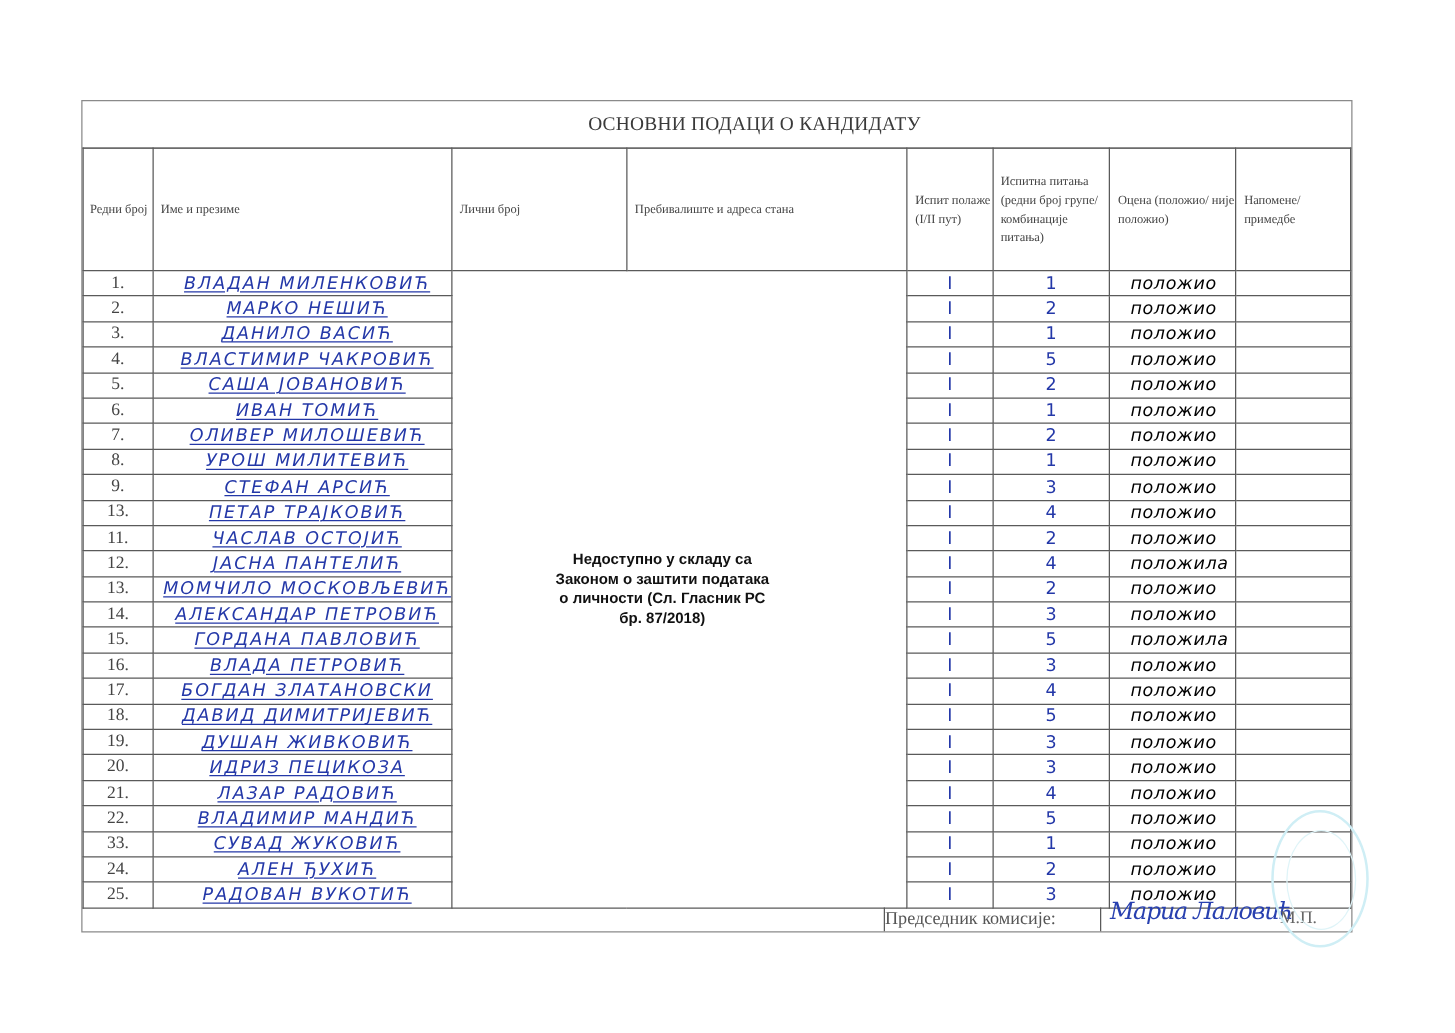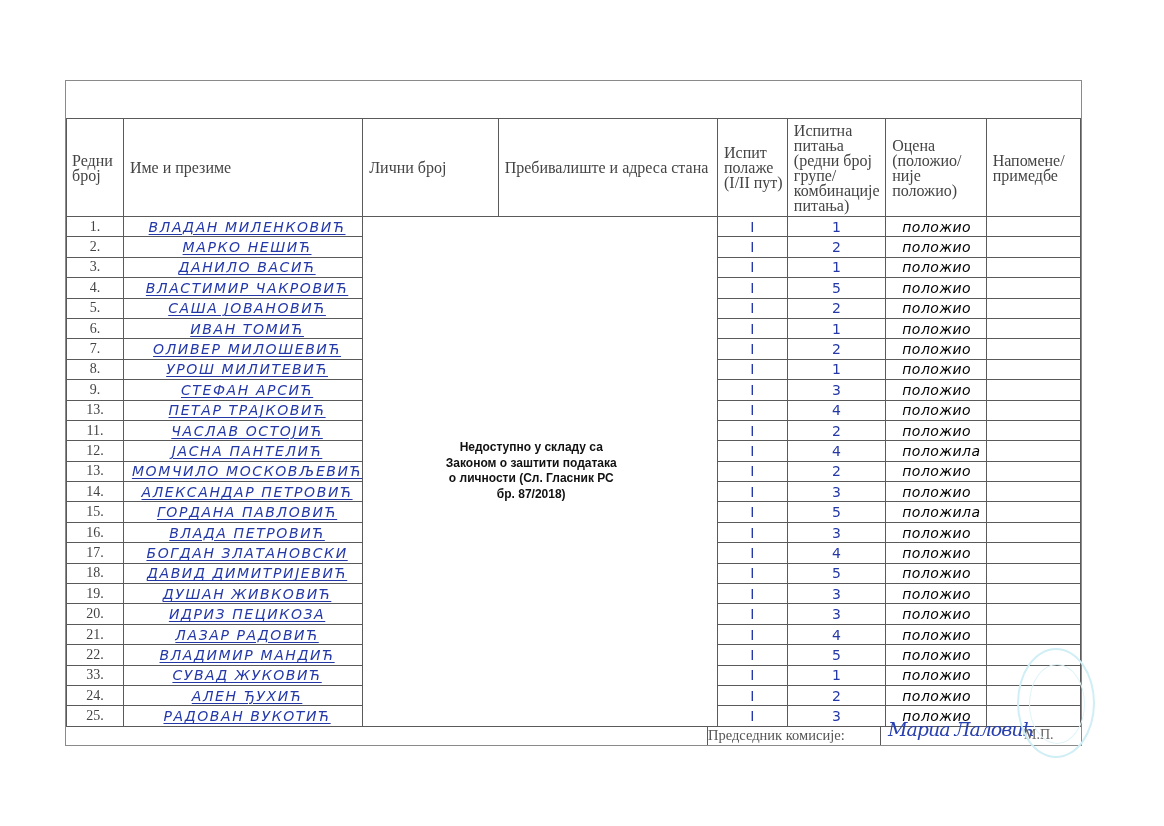--- a/index.html
+++ b/index.html
@@ -6,21 +6,21 @@
   body { width:1164px; height:826px; position:relative; overflow:hidden;
          font-family:"Liberation Serif","DejaVu Serif",serif; color:#333; }
   .sheet { position:absolute; left:65px; top:80px; width:1017px; height:666px;
            border:1.5px solid #8a8a8a; box-sizing:border-box; }
   .title-row { position:absolute; left:0; top:0; width:100%; height:38px;
                border-bottom:1.5px solid #8a8a8a; box-sizing:border-box;
                display:flex; align-items:center; justify-content:center;
                font-size:15.5px; color:#3a3a3a; letter-spacing:0.2px; padding-left:60px; }
   table.grid { position:absolute; left:0; top:37px; border-collapse:collapse; table-layout:fixed; }
   table.grid td, table.grid th { border:1px solid #5a5a5a; padding:0; box-sizing:border-box; }
-  table.grid th { font-weight:normal; font-size:16px; color:#444; text-align:left;
+  table.grid th { font-weight:normal; font-size:10px; color:#444; text-align:left;
                   vertical-align:middle; line-height:15px; padding-left:6px; height:98px; }
   table.grid th.c0 { padding-left:5px; }
   table.grid td { height:20.4px; font-size:14px; }
   td.num { text-align:center; color:#444; font-size:14.5px; }
   td.hw { font-family:"DejaVu Sans",sans-serif; color:#2438a8; font-size:11px;
           letter-spacing:1.6px; padding-left:8px !important; white-space:nowrap;
           text-decoration:underline; text-decoration-thickness:1px; text-underline-offset:2px; font-style:italic;text-align:center; }
   td.hw-c { font-family:"DejaVu Sans",sans-serif; color:#2438a8; text-align:center; font-size:13px; }
   td.hw-grade { font-family:"DejaVu Sans",sans-serif; color:#000000; font-size:10.5px;
                 font-style:italic; padding-left:16px !important; letter-spacing:0.5px; white-space:nowrap; }
@@ -36,20 +36,21 @@
   .mp { position:absolute; left:958px; top:1px; font-size:14px; color:#666; }
   .stamp { position:absolute; left:1017px; top:648px; width:78px; height:110px;
            border:2px solid #cfeef5; border-radius:50%; box-sizing:border-box; }
   .stamp-inner { position:absolute; left:10px; top:14px; width:54px; height:78px;
                  border:1px solid #dff4f8; border-radius:50%; }
 </style>
 </head>
 <body>
 
 <div class="sheet">
+  <div class="title-row">ОСНОВНИ ПОДАЦИ О КАНДИДАТУ</div>
 
   <table class="grid">
     <colgroup>
       <col style="width:60px">
         <col style="width:197px">
         <col style="width:148px">
         <col style="width:236px">
       <col style="width:74px">
         <col style="width:100px">
         <col style="width:102px">

